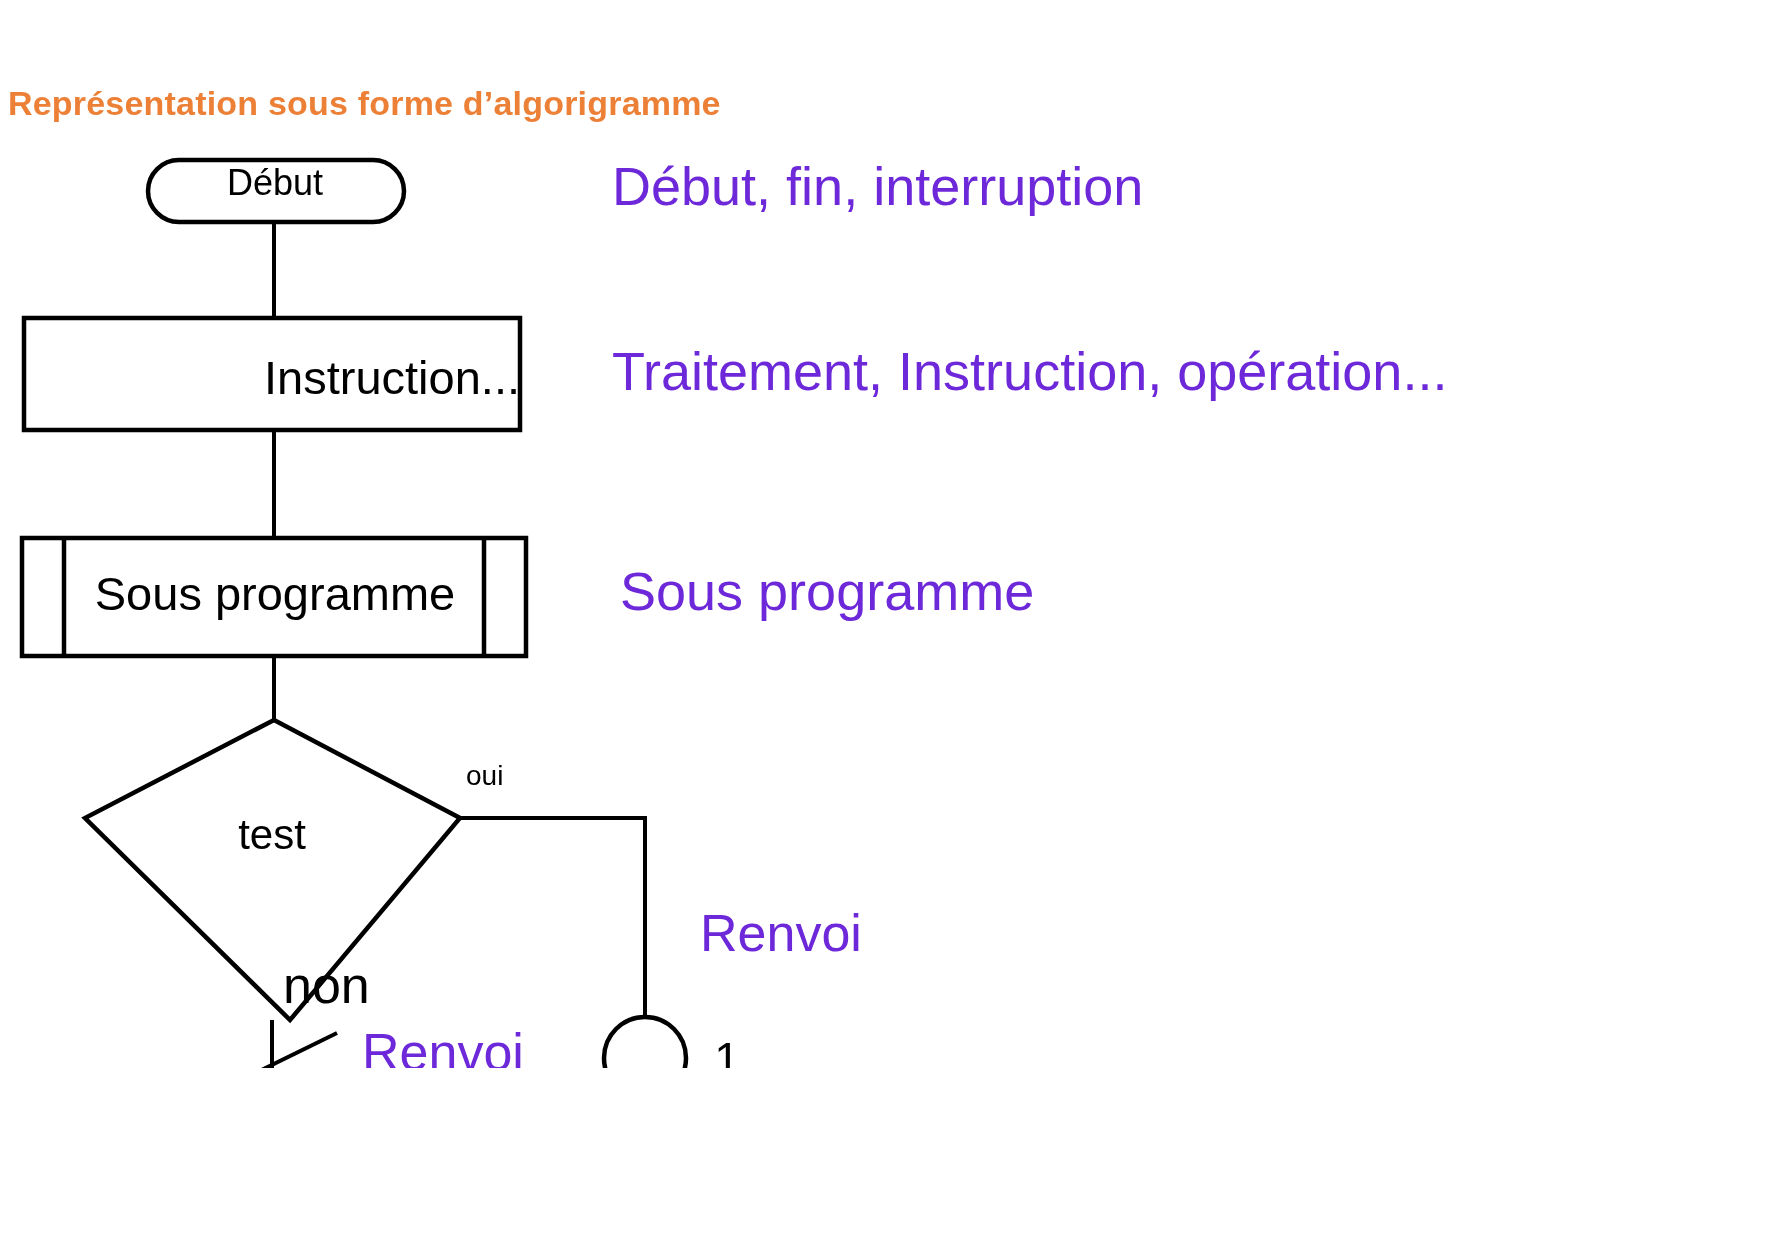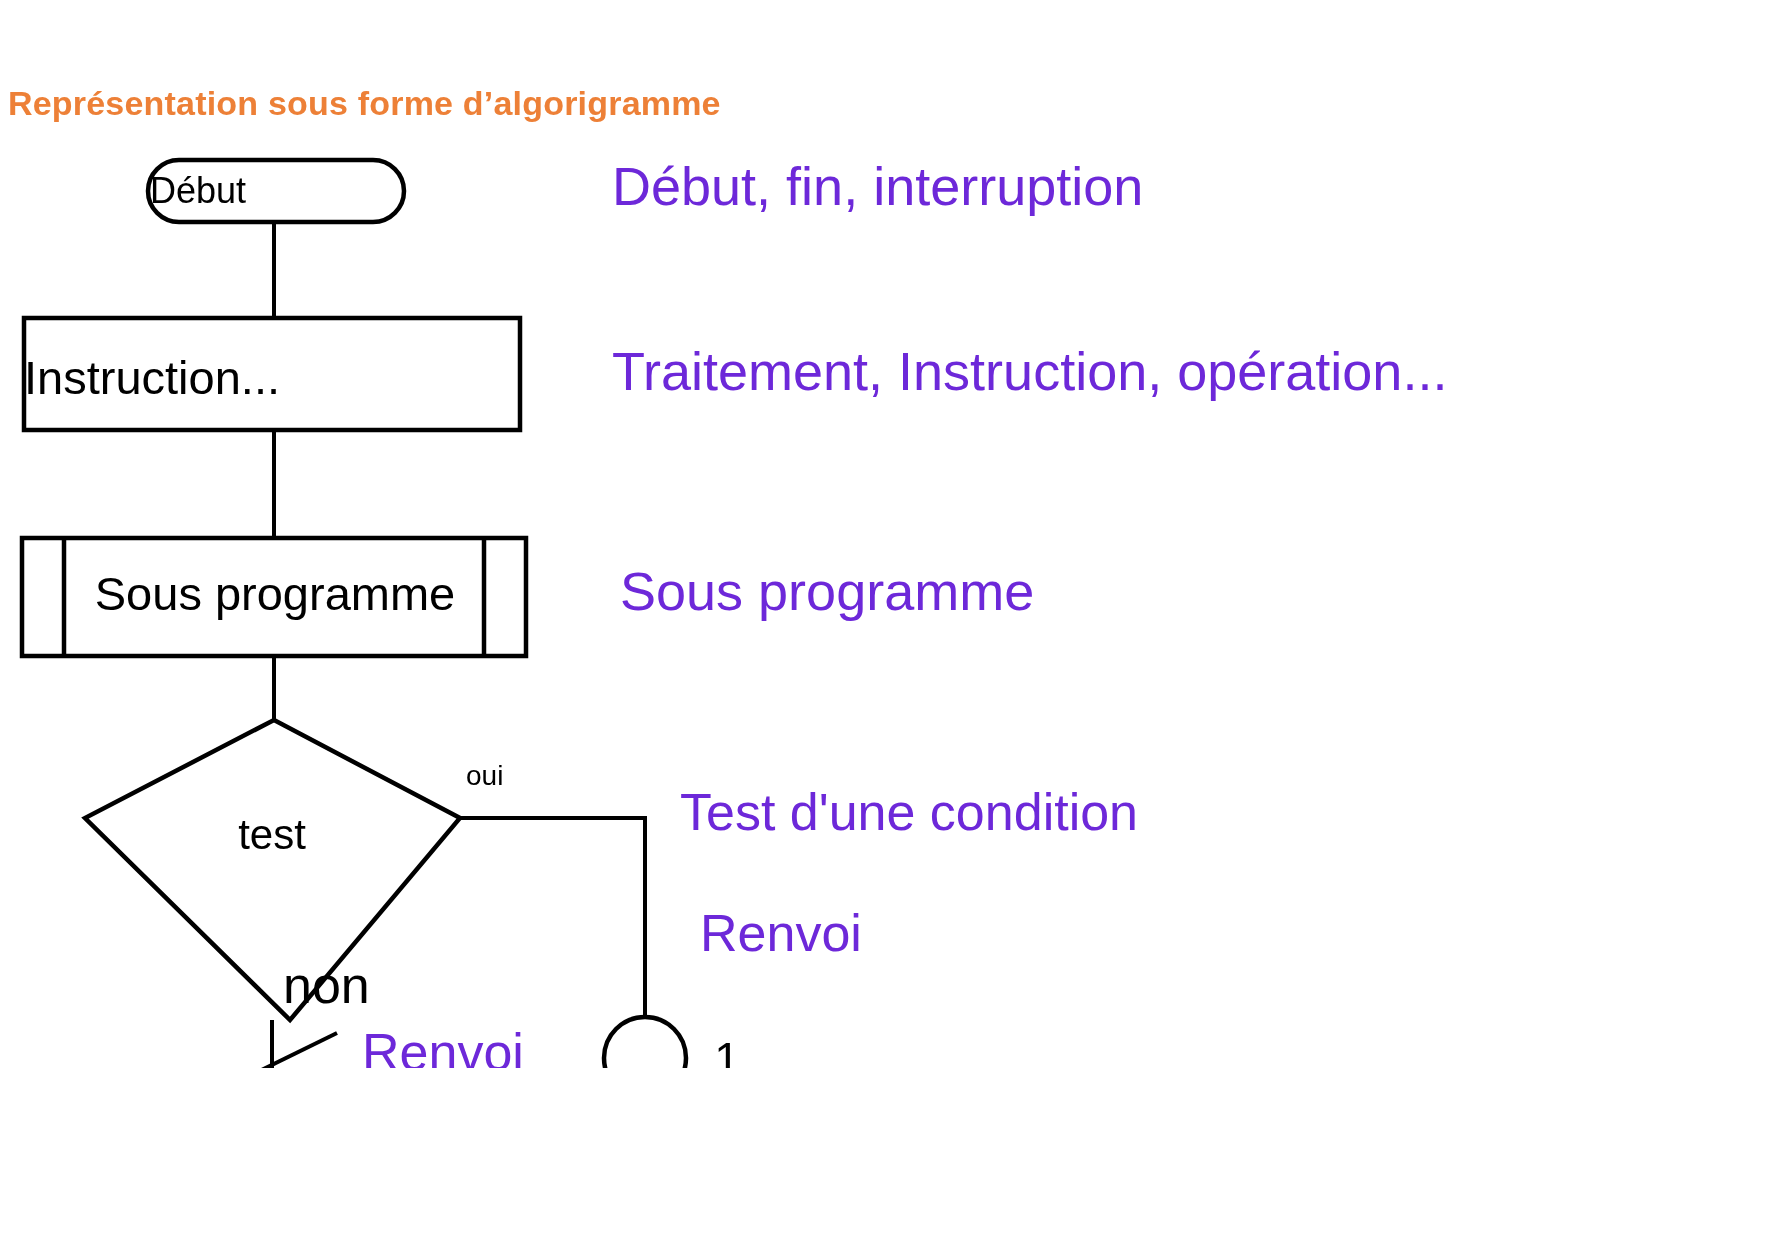--- a/index.html
+++ b/index.html
@@ -54,28 +54,29 @@
   }
 
   
   .shape-label {
     position: absolute;
     font-family: "Liberation Sans", sans-serif;
     color: #000000;
     white-space: nowrap;
   }
   #label-debut {
-    left: 150px; top: 170px;
+    left: 150px; top: 162px;
     width: 250px;
+    text-align: center;
     font-size: 36px;
   }
   #label-instruction {
     left: 24px; top: 350px;
     width: 496px;
-    text-align: left;
+    text-align: right;
     font-size: 47px;
   }
   #label-sous-programme {
     left: 66px; top: 566px;
     width: 418px;
     text-align: center;
     font-size: 47px;
   }
   #label-test {
     left: 150px; top: 789px;
@@ -174,19 +175,18 @@
   <div class="shape-label" id="label-renvoi-1-num">1</div>
 
   <div class="shape-label" id="label-renvoi-2-num">2</div>
 
   <div class="annotation" id="ann-terminal">Début, fin, interruption</div>
 
   <div class="annotation" id="ann-process">Traitement, Instruction, opération...</div>
 
   <div class="annotation" id="ann-subprogram">Sous programme</div>
 
-  <div class="annotation" id="ann-condition">Test d'une condition</div>
 
   <div class="annotation" id="ann-renvoi-1">Renvoi</div>
 
   <div class="annotation" id="ann-renvoi-2">Renvoi</div>
 
 </div>
 
 </body></html>

